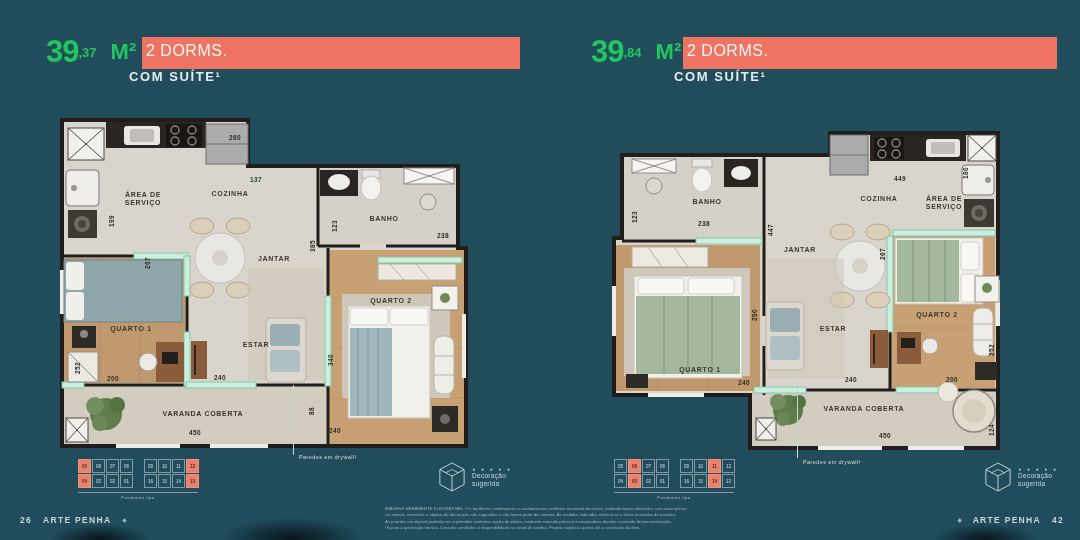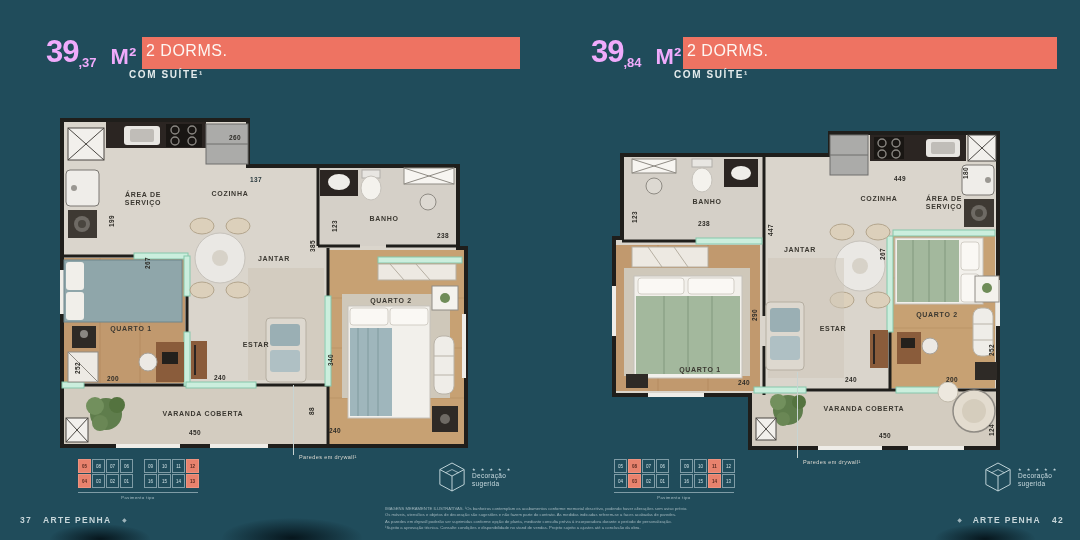--- a/index.html
+++ b/index.html
@@ -1,25 +1,25 @@
 <!DOCTYPE html>
 <html><head>
 <meta charset="utf-8">
 <style>
   html,body{margin:0;padding:0;background:#10303c;}
   .page{position:relative;width:1080px;height:540px;background:#204C5B;overflow:hidden;
         font-family:"Liberation Sans",sans-serif;}
   
-  .area-block{position:absolute;top:34px;display:flex;align-items:flex-end;color:#f0abfc;}
+  .area-block{position:absolute;top:34px;display:flex;align-items:center;color:#22c55e;}
   .area-int{font-size:31px;font-weight:800;letter-spacing:-1px;}
   .area-dec{font-size:13px;font-weight:700;}
   .area-unit{font-size:22px;font-weight:800;margin-left:14px;}
   .dorms-bar{position:absolute;top:37px;height:32px;background:#EE7362;color:#FDF6F2;
              font-size:16px;letter-spacing:.5px;line-height:27px;padding-left:4px;box-sizing:border-box;margin-left:15px;}
-  .suite-label{position:absolute;top:69px;font-size:10px;letter-spacing:1.6px;color:#E4EBEC;font-weight:600;}
+  .suite-label{position:absolute;top:69px;font-size:13px;letter-spacing:1.6px;color:#E4EBEC;font-weight:600;}
   
   .plan{position:absolute;width:412px;height:332px;}
   .plan svg{position:absolute;left:0;top:0;}
   .room-label{position:absolute;transform:translate(-50%,-50%);font-size:7px;line-height:7.5px;
               font-weight:700;letter-spacing:.7px;color:#3B3831;text-align:center;white-space:nowrap;}
   .room-label.wrap{white-space:normal;width:44px;}
   .dim{position:absolute;transform:translate(-50%,-50%);font-size:6.5px;font-weight:700;
        color:#2E2C27;letter-spacing:.4px;white-space:nowrap;}
   .dim.v{transform:translate(-50%,-50%) rotate(-90deg);}
   .dim.onteal{color:#2A3A3E;}
@@ -445,21 +445,21 @@
   </div>
 
   <div class="disclaimer">
     <div>IMAGENS MERAMENTE ILUSTRATIVAS. ¹Os banheiros contemplam os acabamentos conforme memorial descritivo, podendo haver alterações sem aviso prévio.</div>
     <div>Os móveis, utensílios e objetos de decoração são sugestões e não fazem parte do contrato. As medidas indicadas referem-se a faces acabadas de paredes.</div>
     <div>As paredes em drywall poderão ser suprimidas conforme opção de planta, mediante consulta prévia à incorporadora durante o período de personalização.</div>
     <div>¹Sujeito a aprovação técnica. Consulte condições e disponibilidade no stand de vendas. Projeto sujeito a ajustes até a conclusão da obra.</div>
   </div>
 
   <div class="pagenum" style="left:20px;">
-    <span>37</span>
+    <span>26</span>
     <span>ARTE PENHA</span>
     <span class="mark">◆</span>
   </div>
   <div class="pagenum" style="right:16px;">
     <span class="mark">◆</span>
     <span>ARTE PENHA</span>
     <span>42</span>
   </div>
 
   <div class="blob" style="left:50px;top:524px;width:100px;height:30px;"></div>

